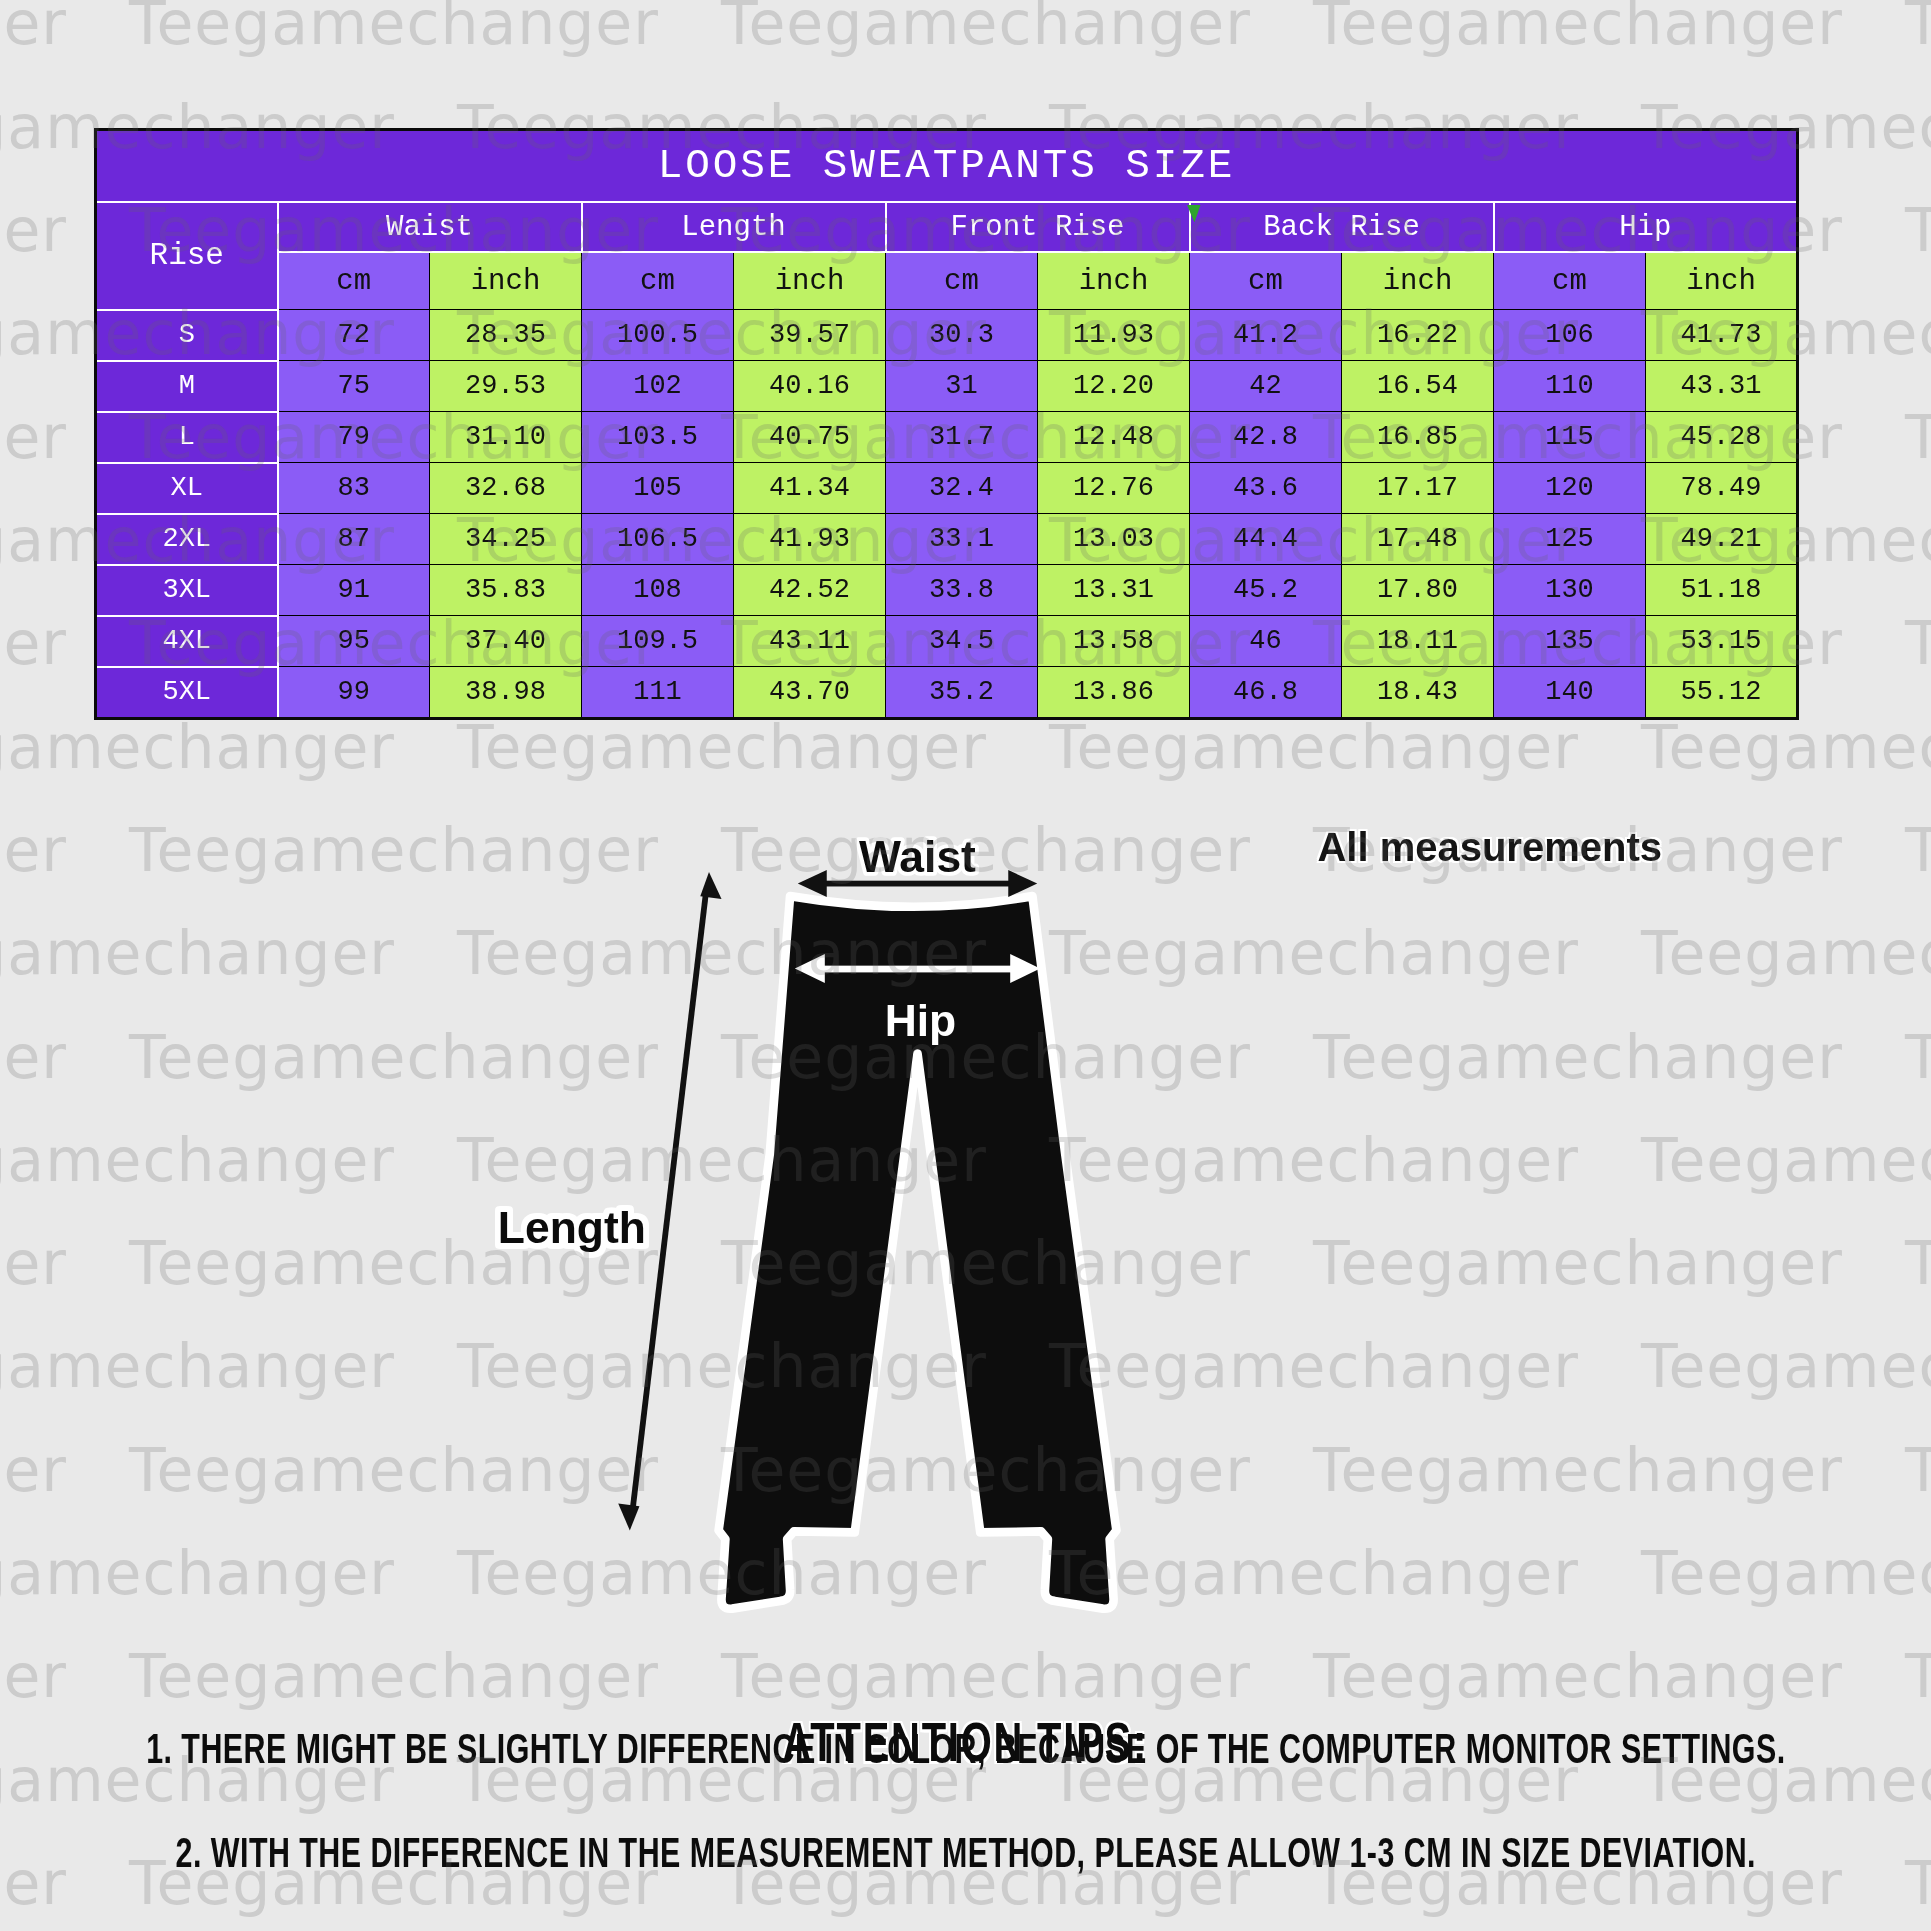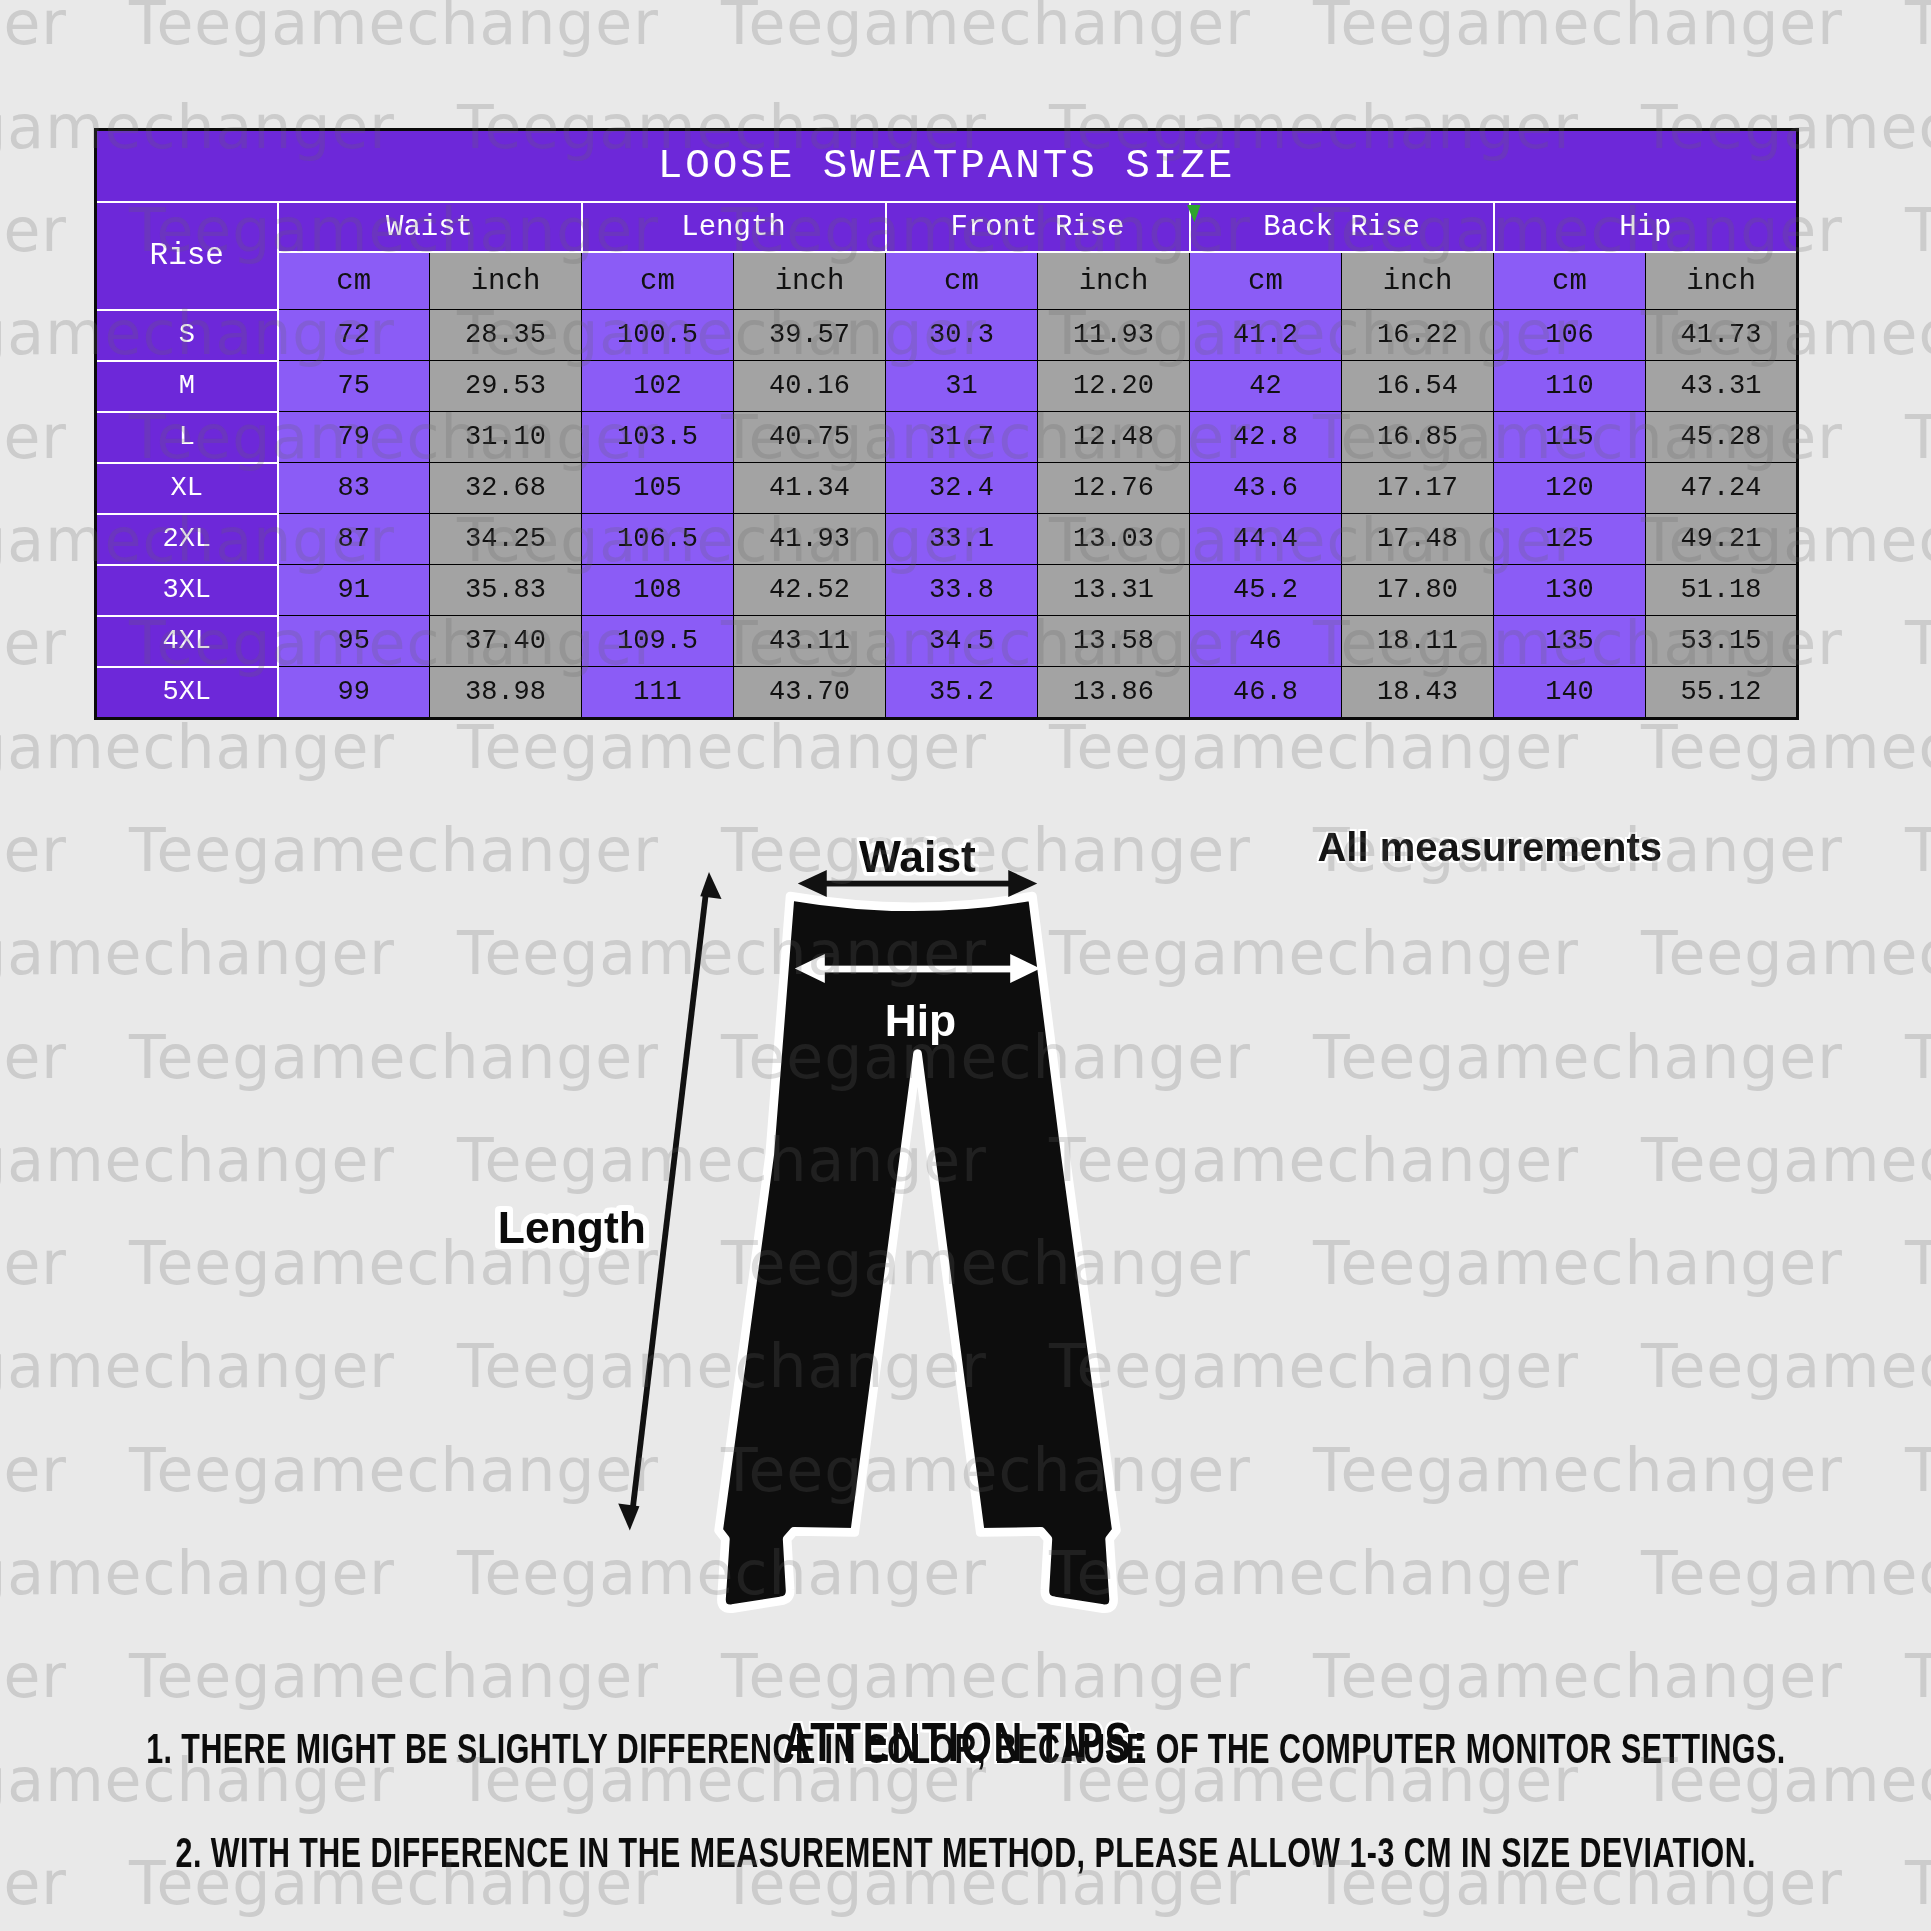--- a/index.html
+++ b/index.html
@@ -13,21 +13,21 @@
 
   
   #size-table{position:absolute;left:94px;top:128px;width:1705px;z-index:10;
               border-collapse:collapse;table-layout:fixed;background:#0a0a0a;
               border:3.9px solid #0a0a0a;
               font-family:"Liberation Mono",monospace;color:#111;}
   #size-table td,#size-table th{text-align:center;vertical-align:middle;padding:0;font-weight:normal;}
   .bcell{background:#6d28d9;color:#fff;border:2.9px solid #fff;}
   .dcell{border:1.9px solid #000;font-size:27px;}
   .cm-cell{background:#8b5cf6;}
-  .inch-cell{background:#a3a3a3;font-family:Liberation Mono, monospace;}
+  .inch-cell{background:#bef264;font-family:Liberation Mono, monospace;}
   .title-cell{height:70px;font-size:41px;letter-spacing:2.9px;}
   .group-cell{height:48px;font-size:29px;}
   .size-head-cell{font-size:31px;}
   .unit-cell{height:56px;font-size:29px;}
   .size-cell{font-size:27px;}
   #size-table tbody td{height:50px;}
 
   #green-marker{position:absolute;left:1187px;top:205px;width:13.5px;height:17.4px;z-index:20;
                 background:#2ea52e;clip-path:polygon(0 0,100% 0,55% 100%);}
 
@@ -129,21 +129,21 @@
           <th class="bcell size-cell">XL</th>
           <td class="dcell cm-cell">83</td>
           <td class="dcell inch-cell">32.68</td>
           <td class="dcell cm-cell">105</td>
           <td class="dcell inch-cell">41.34</td>
           <td class="dcell cm-cell">32.4</td>
           <td class="dcell inch-cell">12.76</td>
           <td class="dcell cm-cell">43.6</td>
           <td class="dcell inch-cell">17.17</td>
           <td class="dcell cm-cell">120</td>
-          <td class="dcell inch-cell">47.24</td>
+          <td class="dcell inch-cell">78.49</td>
         </tr>
         <tr>
           <th class="bcell size-cell">2XL</th>
           <td class="dcell cm-cell">87</td>
           <td class="dcell inch-cell">34.25</td>
           <td class="dcell cm-cell">106.5</td>
           <td class="dcell inch-cell">41.93</td>
           <td class="dcell cm-cell">33.1</td>
           <td class="dcell inch-cell">13.03</td>
           <td class="dcell cm-cell">44.4</td>

